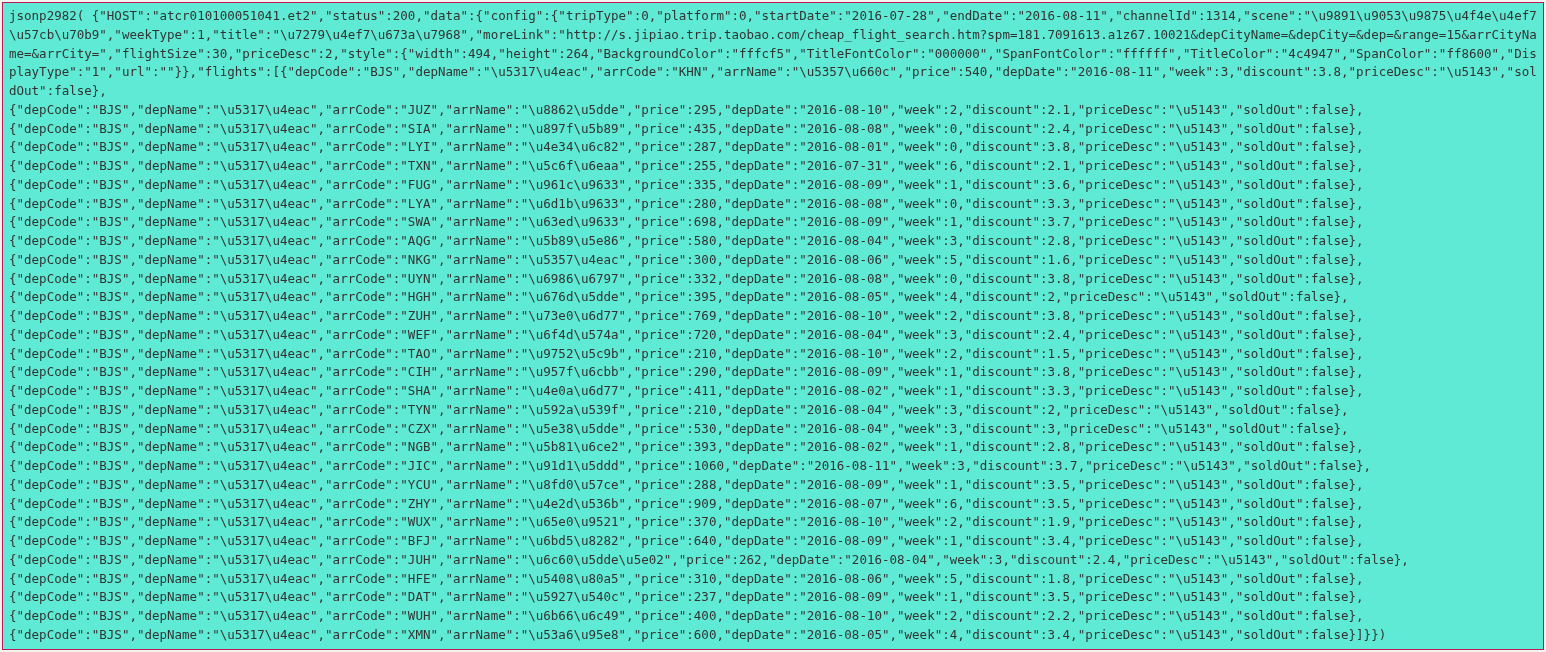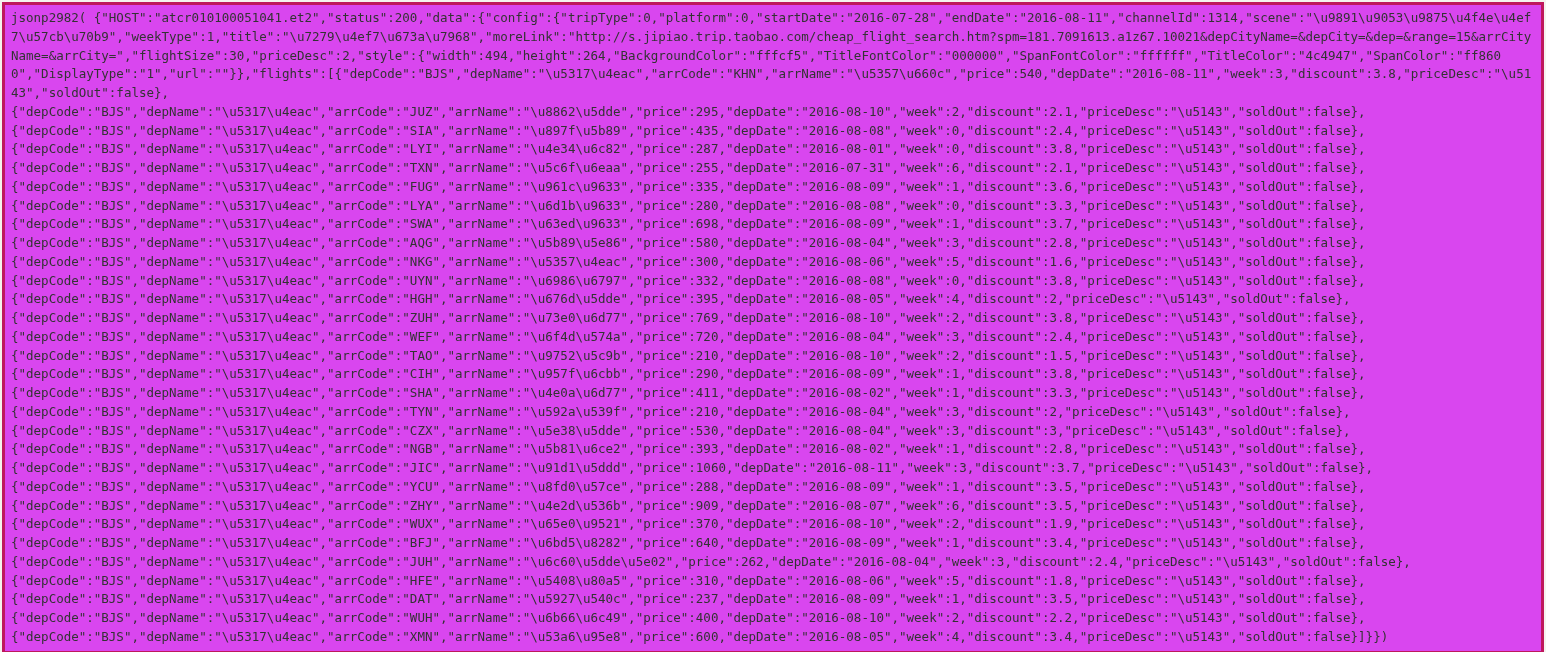--- a/index.html
+++ b/index.html
@@ -5,23 +5,23 @@
   html, body {
     margin: 0;
     padding: 0;
     background: #f5f3ee;
     font-family: "Courier New", Courier, monospace;
     font-size: 12.5px;
     color: #333;
     line-height: 1.5;
   }
   .frame {
-    border: 3px solid #be185d;
+    border: 1px solid #be185d;
     margin: 2px;
-    background: #d946ef;
+    background: #5eead4;
   }
   pre.raw {
     margin: 0;
     padding: 4px 6px;
     white-space: pre-wrap;
     word-break: break-all;
   }
 </style>
 </head>
 <body>

